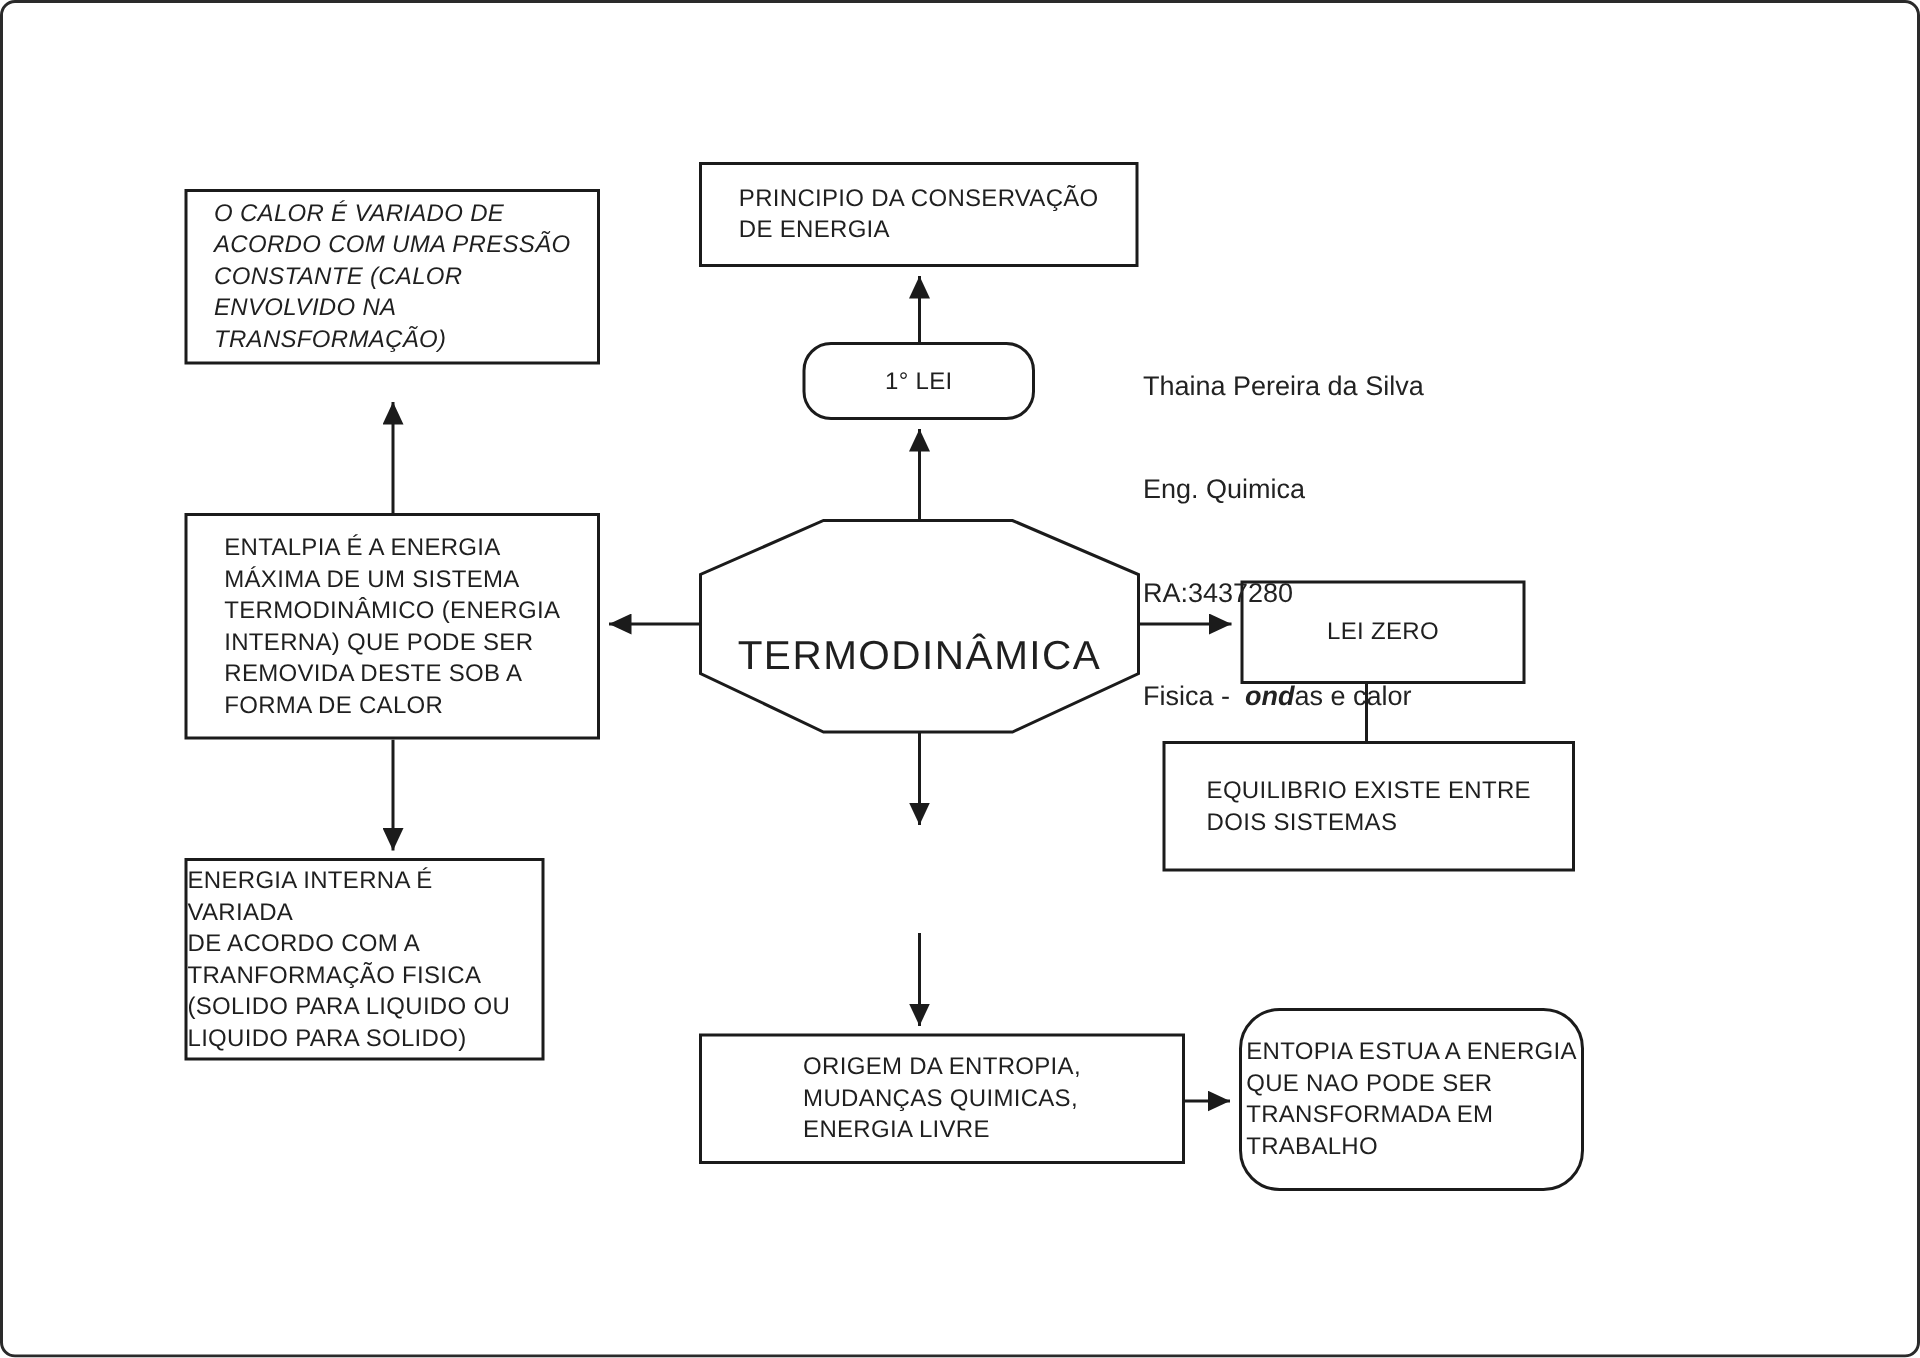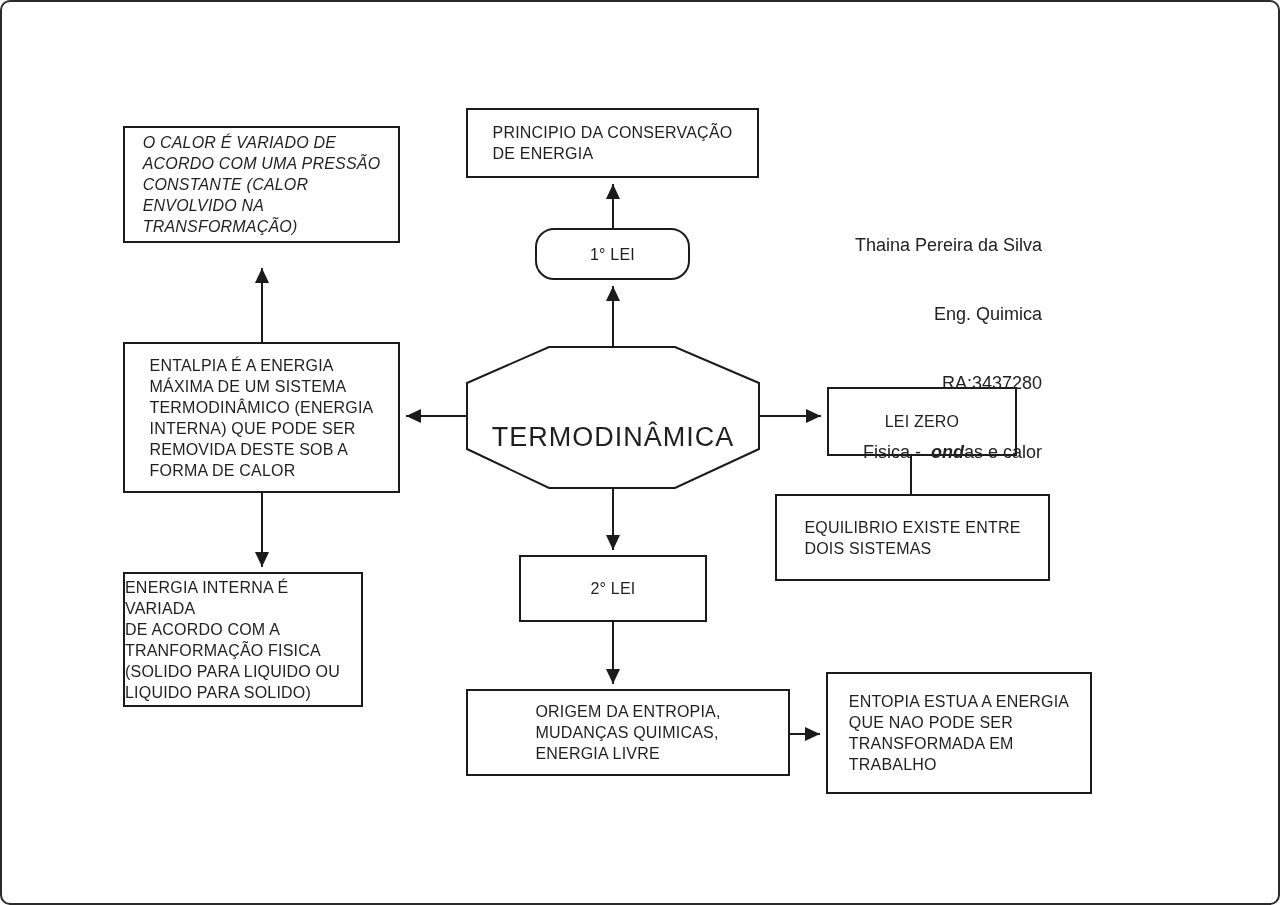--- a/index.html
+++ b/index.html
@@ -49,23 +49,23 @@
     color: #1f1f1f;
     font-size: 27px;
     letter-spacing: 1px;
     background: transparent;
     border: none;
     margin-top: 20px;
   }
   .author {
     position: absolute;
     left: 760px;
-    top: 186px;
+    top: 198px;
     width: 280px;
-    text-align: right;
+    text-align: left;
     color: #222222;
     font-size: 18px;
     line-height: 23px;
     white-space: pre-wrap;
   }
   .author .bold { font-weight: bold; font-style: italic; }
 </style>
 </head>
 <body>
 
@@ -114,27 +114,26 @@
   <div class="node" style="left:464px; top:106px; width:293px; height:70px;">PRINCIPIO DA CONSERVAÇÃO
 DE ENERGIA</div>
 
   <div class="node" style="left:533px; top:226px; width:155px; height:52px;border-radius:19px;">1° LEI</div>
 
   <div class="node" style="left:825px; top:385px; width:190px; height:69px;">LEI ZERO</div>
 
   <div class="node" style="left:773px; top:492px; width:275px; height:87px;">EQUILIBRIO EXISTE ENTRE
 DOIS SISTEMAS</div>
 
-  <div class="node" style="left:517px; top:553px; width:188px; height:67px;">2° LEI</div>
 
   <div class="node" style="left:464px; top:687px; width:324px; height:87px;">ORIGEM DA ENTROPIA,
 MUDANÇAS QUIMICAS,
 ENERGIA LIVRE</div>
 
-  <div class="node" style="left:824px; top:670px; width:266px; height:122px;">ENTOPIA ESTUA A ENERGIA
+  <div class="node" style="left:824px; top:670px; width:230px; height:122px;border-radius:27px;">ENTOPIA ESTUA A ENERGIA
 QUE NAO PODE SER
 TRANSFORMADA EM
 TRABALHO</div>
 
   <div class="octagon-label" style="left:465px; top:344px; width:292px; height:142px;">TERMODINÂMICA</div>
 
   <div class="author">
     <div>Thaina Pereira da Silva</div>
     <div>Eng. Quimica</div>
     <div>RA:3437280</div>

